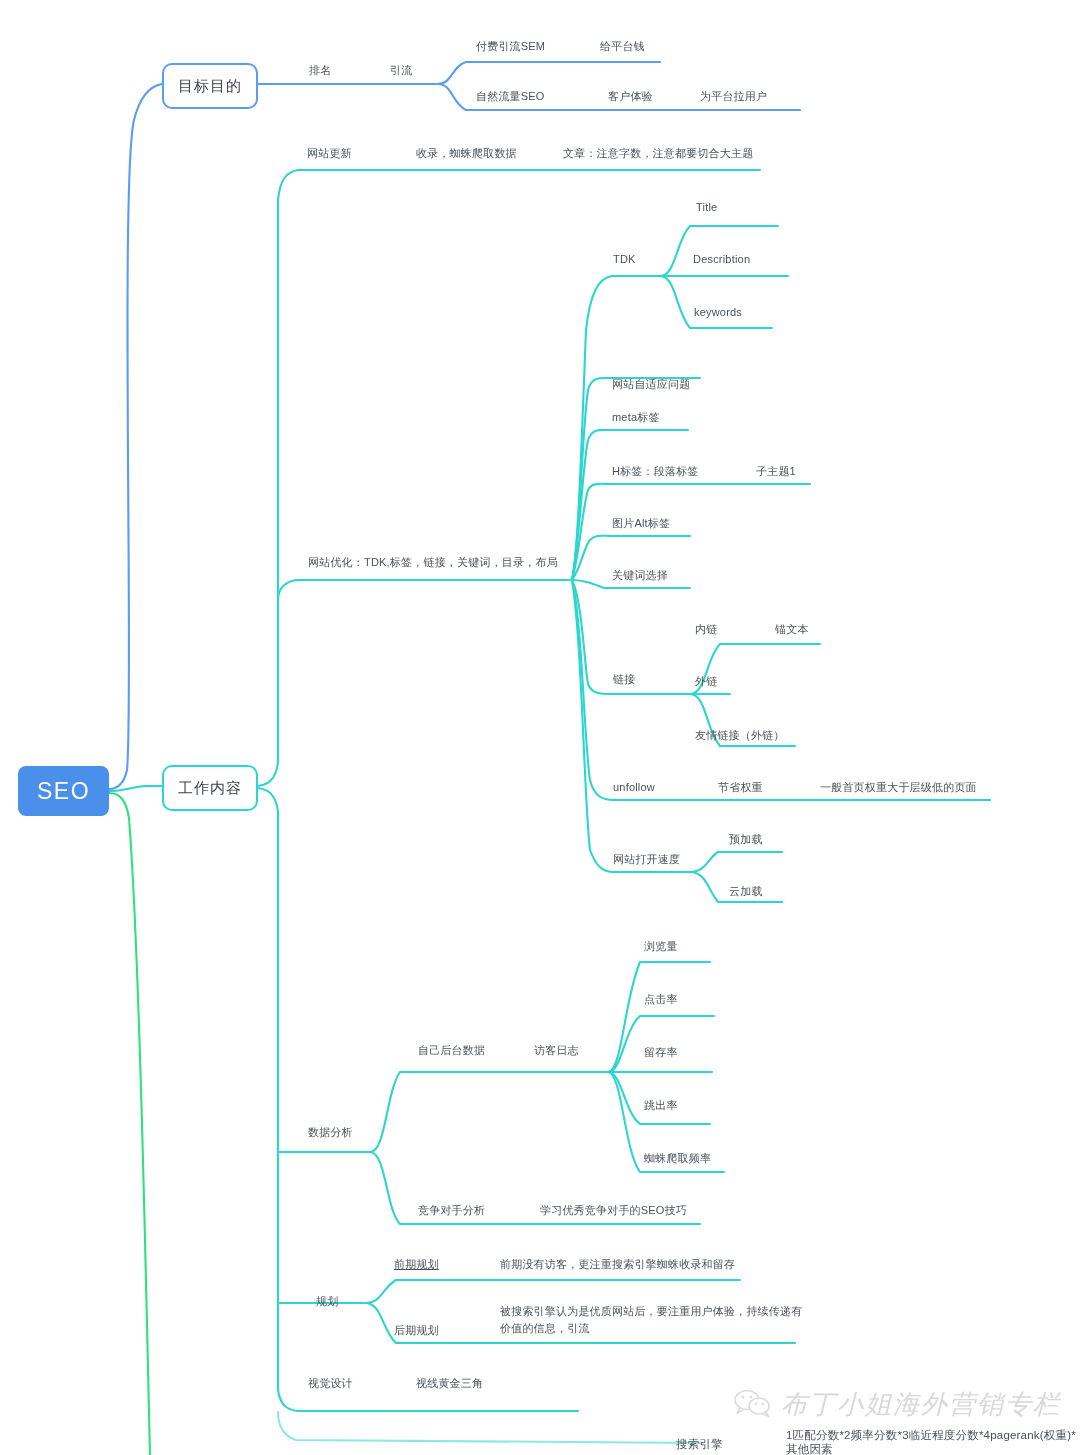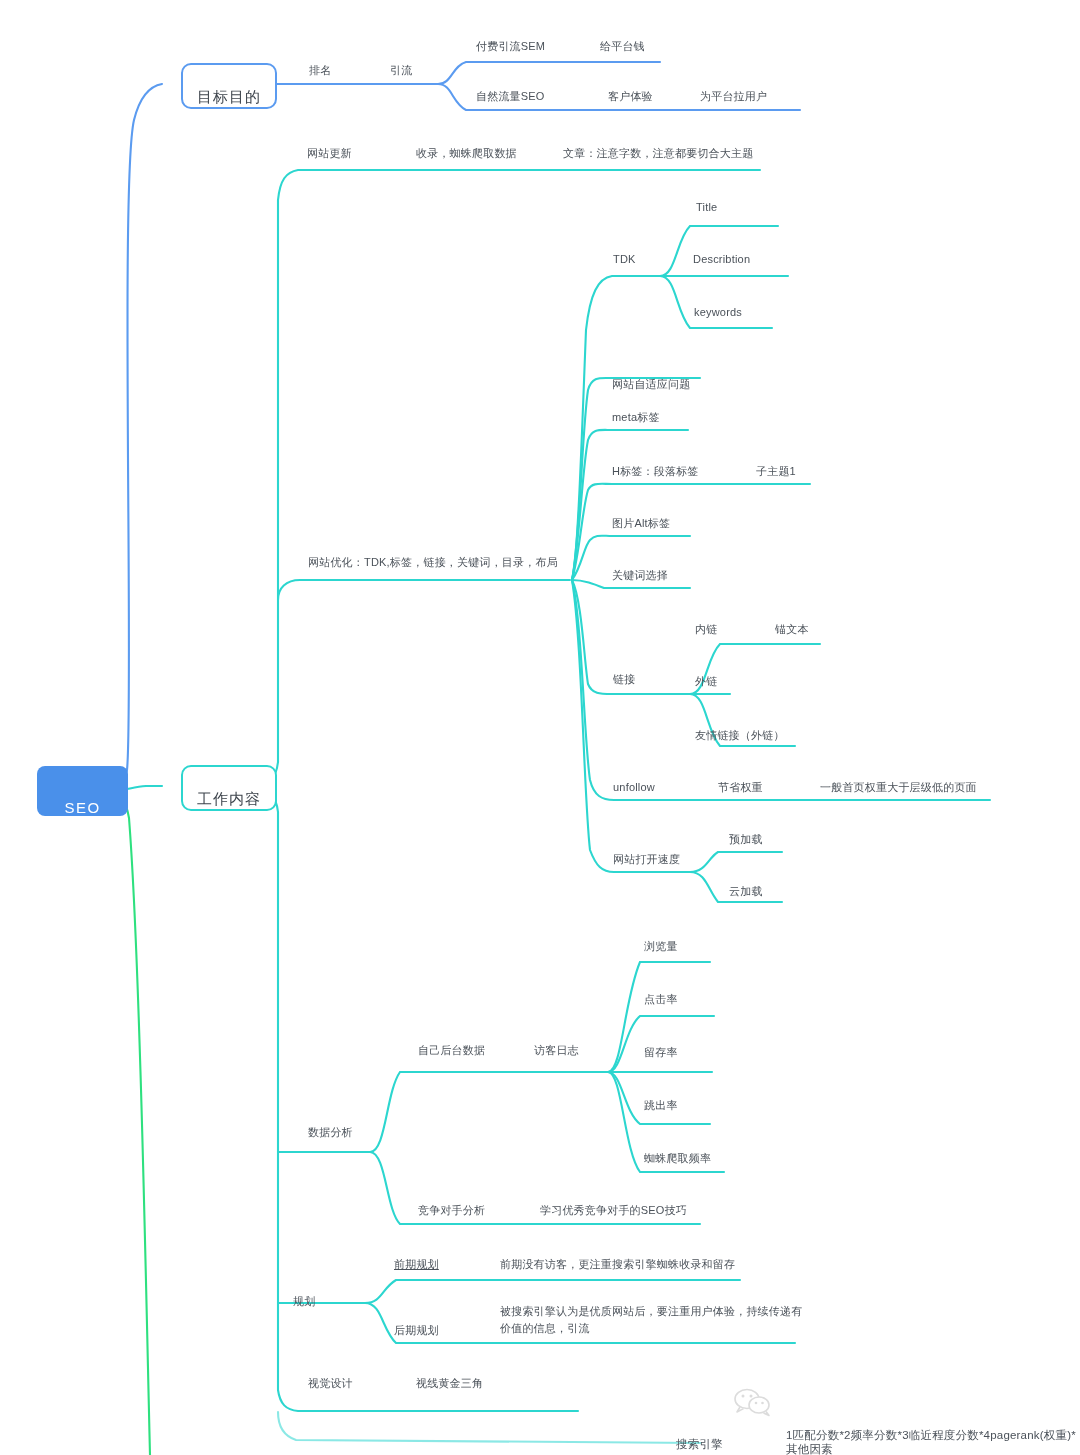--- a/index.html
+++ b/index.html
@@ -14,30 +14,29 @@
     position:absolute;
     font-size:11px;
     line-height:17px;
     color:#4a5159;
     white-space:nowrap;
     letter-spacing:0.2px;
   }
   .lbl.wrap{white-space:normal;}
   .node{
     position:absolute;
-    display:flex;align-items:flex-end;justify-content:center;
+    display:flex;align-items:center;justify-content:center;
     border-radius:10px;
     font-size:16px;
     letter-spacing:1px;
-    margin-left:19px;
   }
   #root-node{
     left:18px;top:766px;width:91px;height:50px;
     background:#4a90ea;color:#ffffff;border-radius:8px;
-    font-size:15px;letter-spacing:1.5px;
+    font-size:23px;letter-spacing:1.5px;
   }
   #node-mudi{
     left:162px;top:63px;width:92px;height:42px;
     background:#ffffff;border:2px solid #5b9bf0;color:#3d444c;
     font-size:15px;
   }
   #node-gongzuo{
     left:162px;top:765px;width:92px;height:42px;
     background:#ffffff;border:2px solid #2cd6cf;color:#3d444c;
     font-size:15px;
@@ -186,21 +185,21 @@
 <div class="lbl" style="left:418px;top:1042px;">自己后台数据</div>
 <div class="lbl" style="left:534px;top:1042px;">访客日志</div>
 <div class="lbl" style="left:644px;top:938px;">浏览量</div>
 <div class="lbl" style="left:644px;top:991px;">点击率</div>
 <div class="lbl" style="left:644px;top:1044px;">留存率</div>
 <div class="lbl" style="left:644px;top:1097px;">跳出率</div>
 <div class="lbl" style="left:644px;top:1150px;">蜘蛛爬取频率</div>
 <div class="lbl" style="left:418px;top:1202px;">竞争对手分析</div>
 <div class="lbl" style="left:540px;top:1202px;">学习优秀竞争对手的SEO技巧</div>
 
-<div class="lbl" style="left:293px;top:1293px;">规划</div>
+<div class="lbl" style="left:316px;top:1293px;">规划</div>
 <div class="lbl" style="left:394px;top:1256px;text-decoration:underline;">前期规划</div>
 <div class="lbl" style="left:500px;top:1256px;text-align:center;">前期没有访客，更注重搜索引擎蜘蛛收录和留存</div>
 <div class="lbl" style="left:394px;top:1322px;">后期规划</div>
 <div class="lbl wrap" style="left:500px;top:1303px;width:310px;">被搜索引擎认为是优质网站后，要注重用户体验，持续传递有价值的信息，引流</div>
 
 <div class="lbl" style="left:308px;top:1375px;">视觉设计</div>
 <div class="lbl" style="left:416px;top:1375px;">视线黄金三角</div>
 
 <div class="lbl tiny" style="left:676px;top:1437px;">搜索引擎</div>
 <div class="lbl wrap tiny" style="left:786px;top:1428px;width:292px;">1匹配分数*2频率分数*3临近程度分数*4pagerank(权重)*其他因素</div>
@@ -211,13 +210,14 @@
       <ellipse cx="14" cy="12" rx="12" ry="9.5" fill="none" stroke="#dcdcdc" stroke-width="1.6"></ellipse>
       <path d="M7 20 L4 25 L10.5 21.6" fill="none" stroke="#dcdcdc" stroke-width="1.6" stroke-linejoin="round"></path>
       <circle cx="10" cy="9" r="1.5" fill="#dcdcdc"></circle>
       <circle cx="18" cy="9" r="1.5" fill="#dcdcdc"></circle>
       <ellipse cx="26" cy="18" rx="10" ry="8" fill="#ffffff" stroke="#dcdcdc" stroke-width="1.6"></ellipse>
       <path d="M33 24.5 L36 28.5 L30.5 26" fill="none" stroke="#dcdcdc" stroke-width="1.6" stroke-linejoin="round"></path>
       <circle cx="23" cy="16" r="1.3" fill="#dcdcdc"></circle>
       <circle cx="29.5" cy="16" r="1.3" fill="#dcdcdc"></circle>
     </svg>
   </span>
+  <span class="wm-text">布丁小姐海外营销专栏</span>
 </div>
 
 </body></html>

